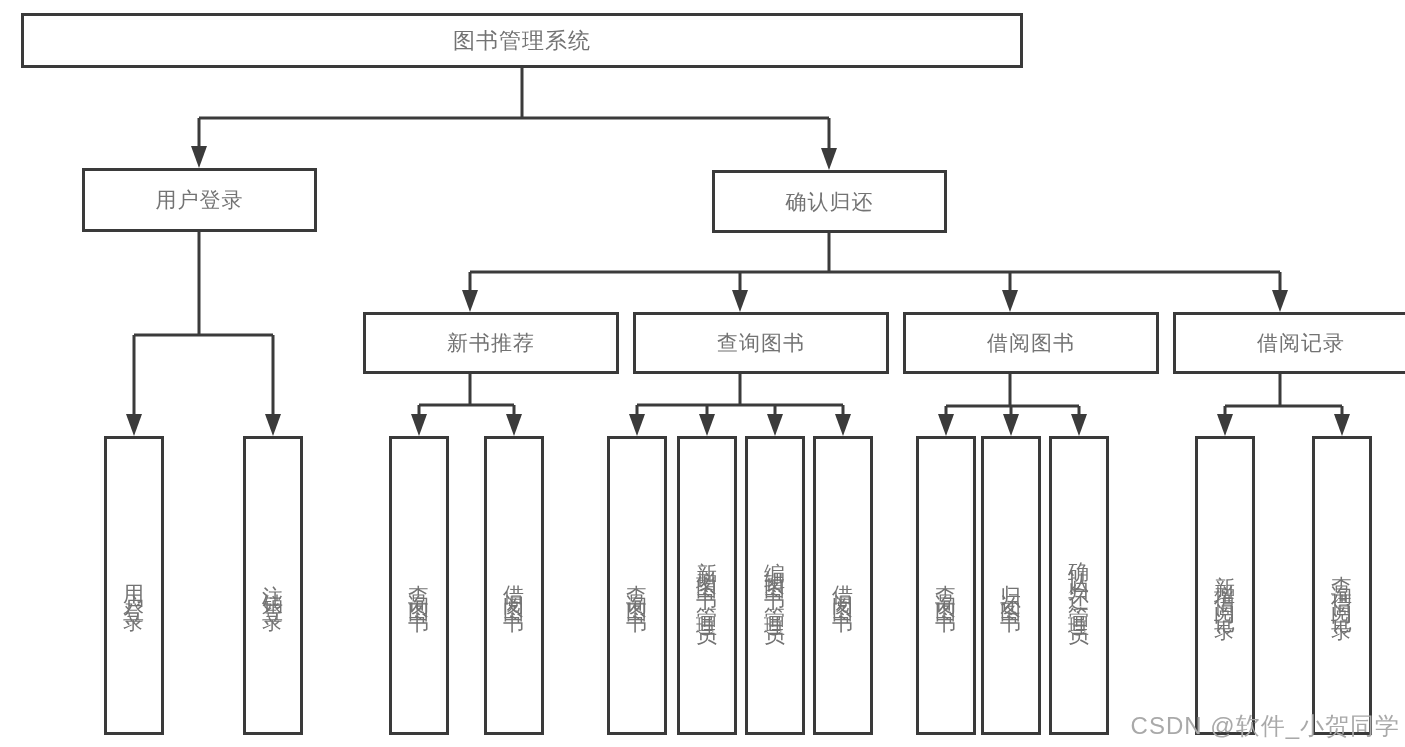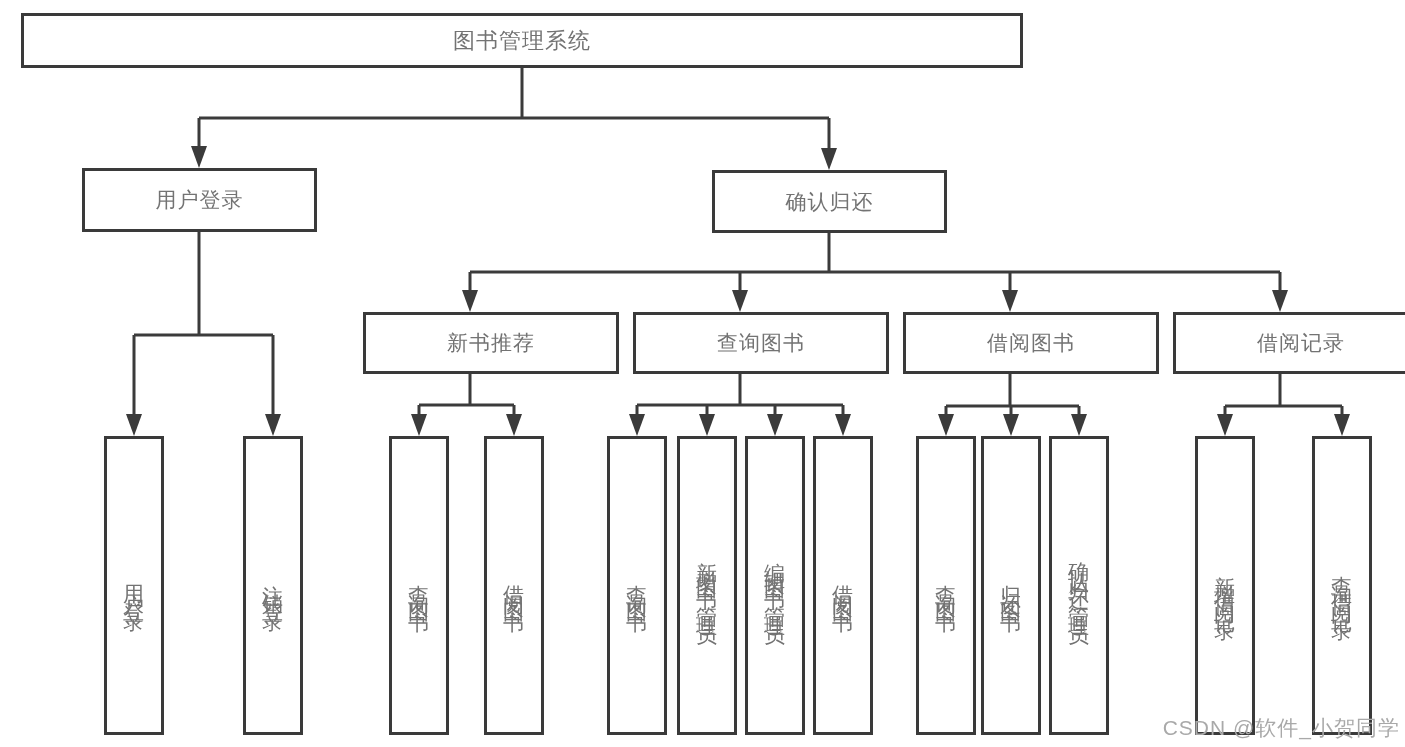--- a/index.html
+++ b/index.html
@@ -51,21 +51,21 @@
     font-size: 21px;
     letter-spacing: 9px;
     line-height: 1;
     max-height: 284px;
     white-space: pre-line;
   }
   .watermark {
     position: absolute;
     right: 5px;
     bottom: 5px;
-    font-size: 21px;
+    font-size: 24px;
     color: #a9a9a9;
     letter-spacing: 1px;
     white-space: nowrap;
     margin-top: 8px;
   }
   .wire { stroke: #3b3b3b; stroke-width: 3; fill: none; }
   .head { fill: #3b3b3b; stroke: none; }
 </style>
 </head>
 <body>

